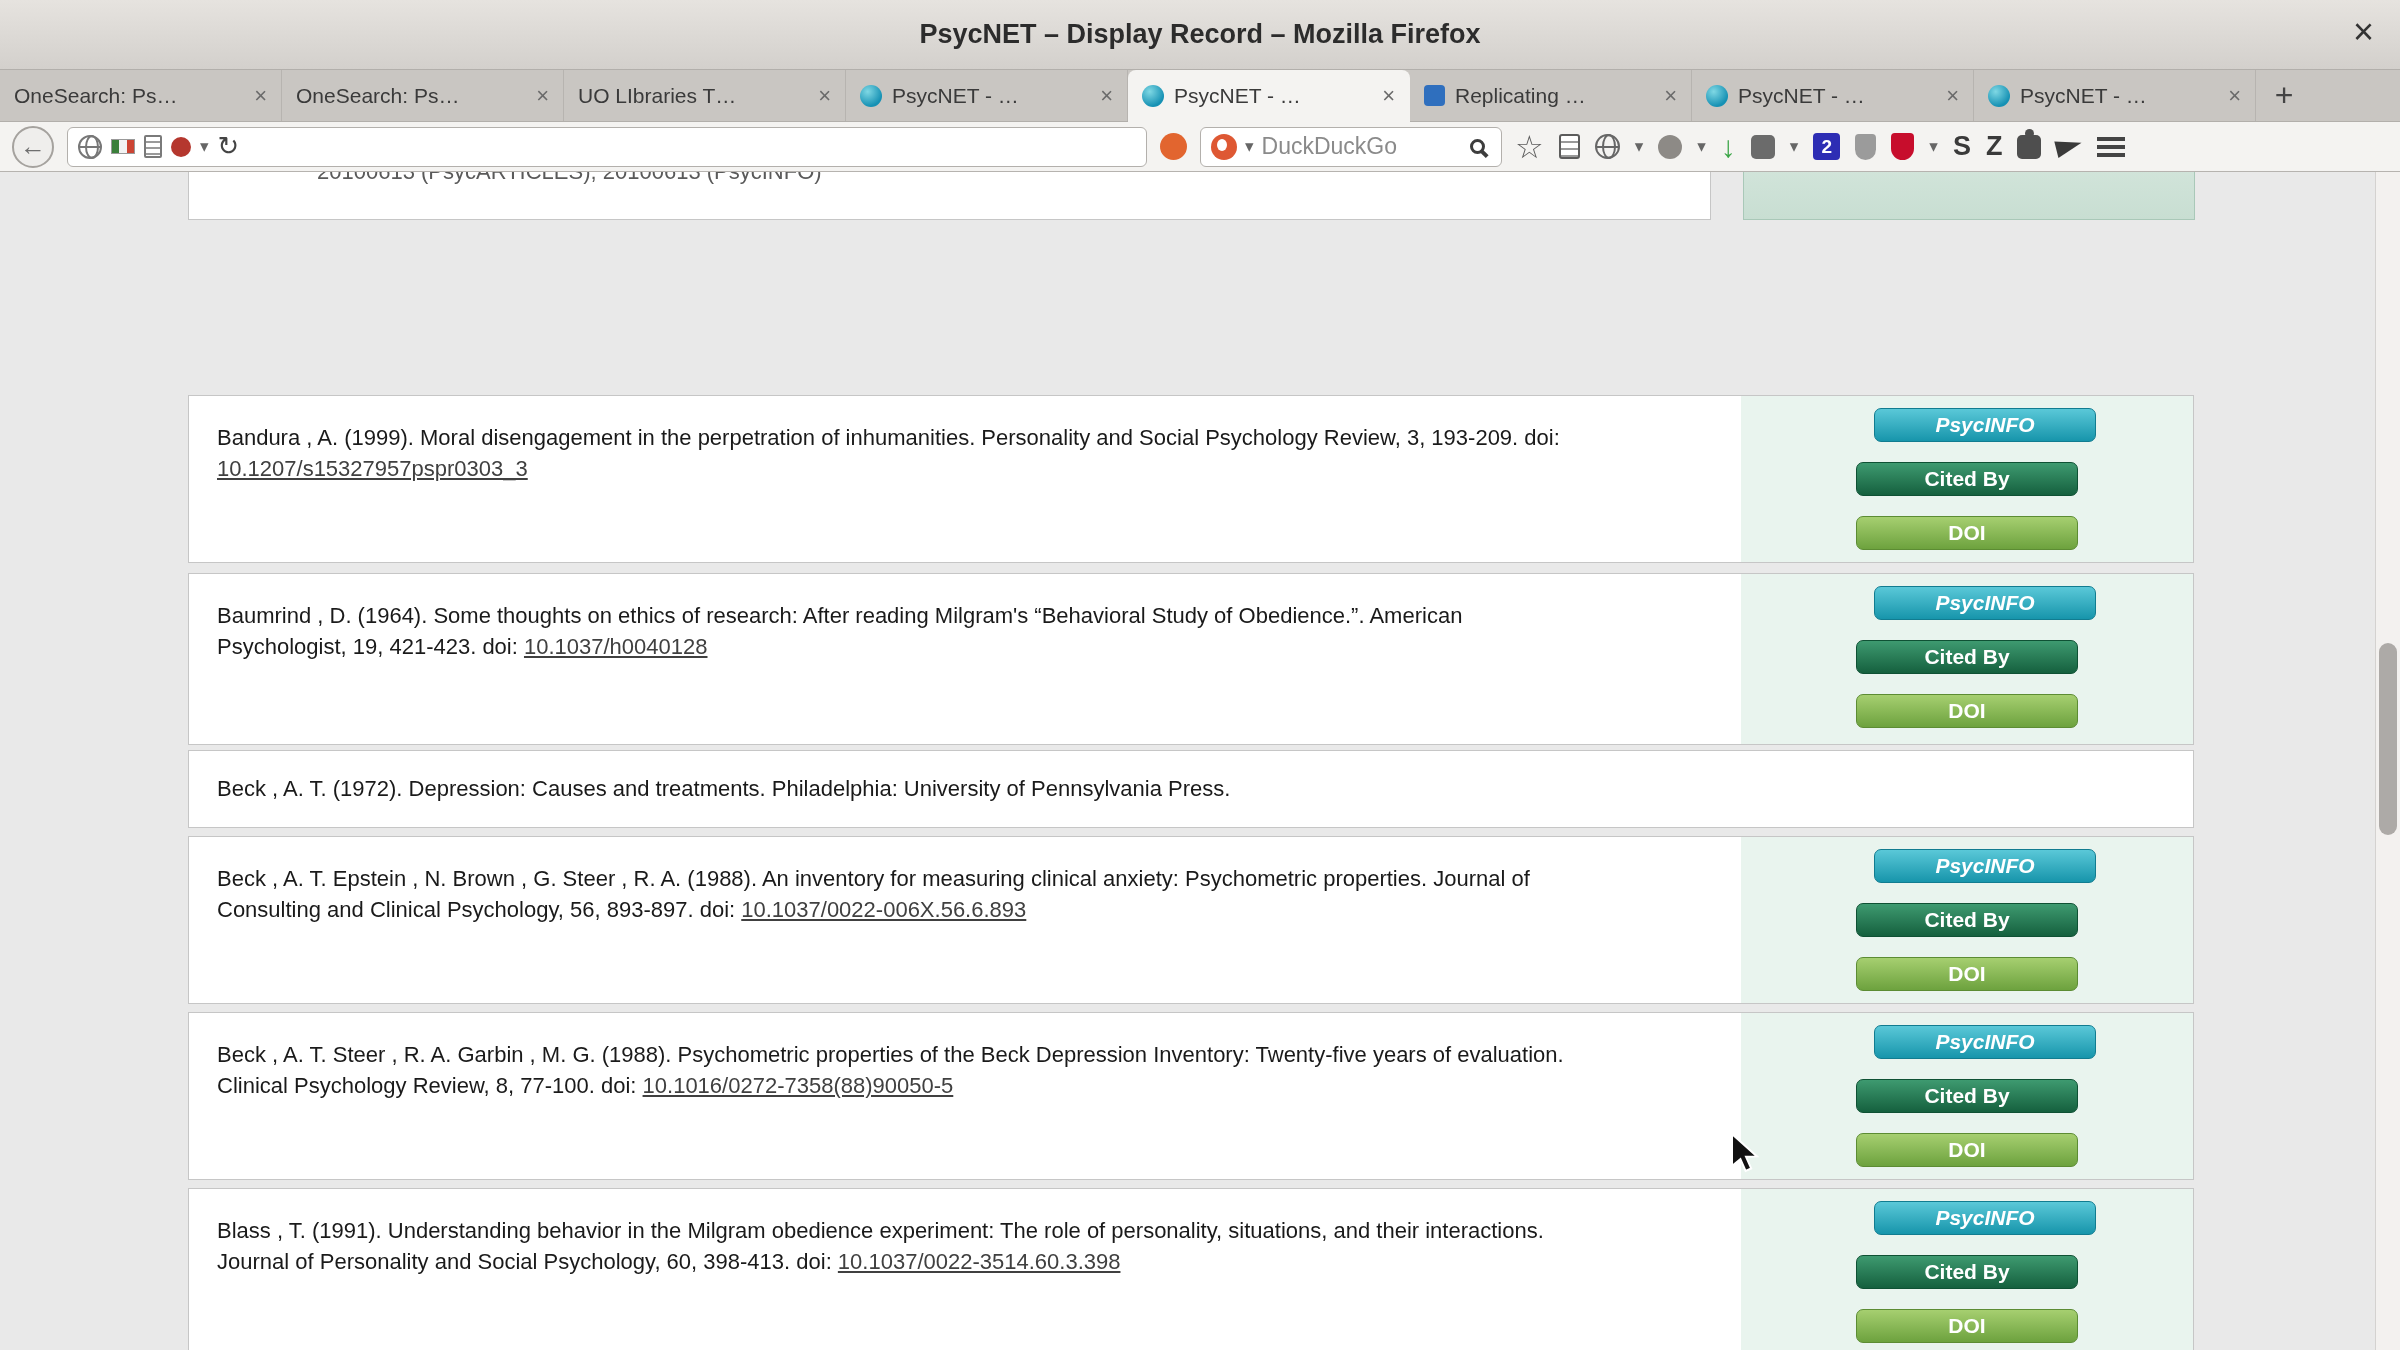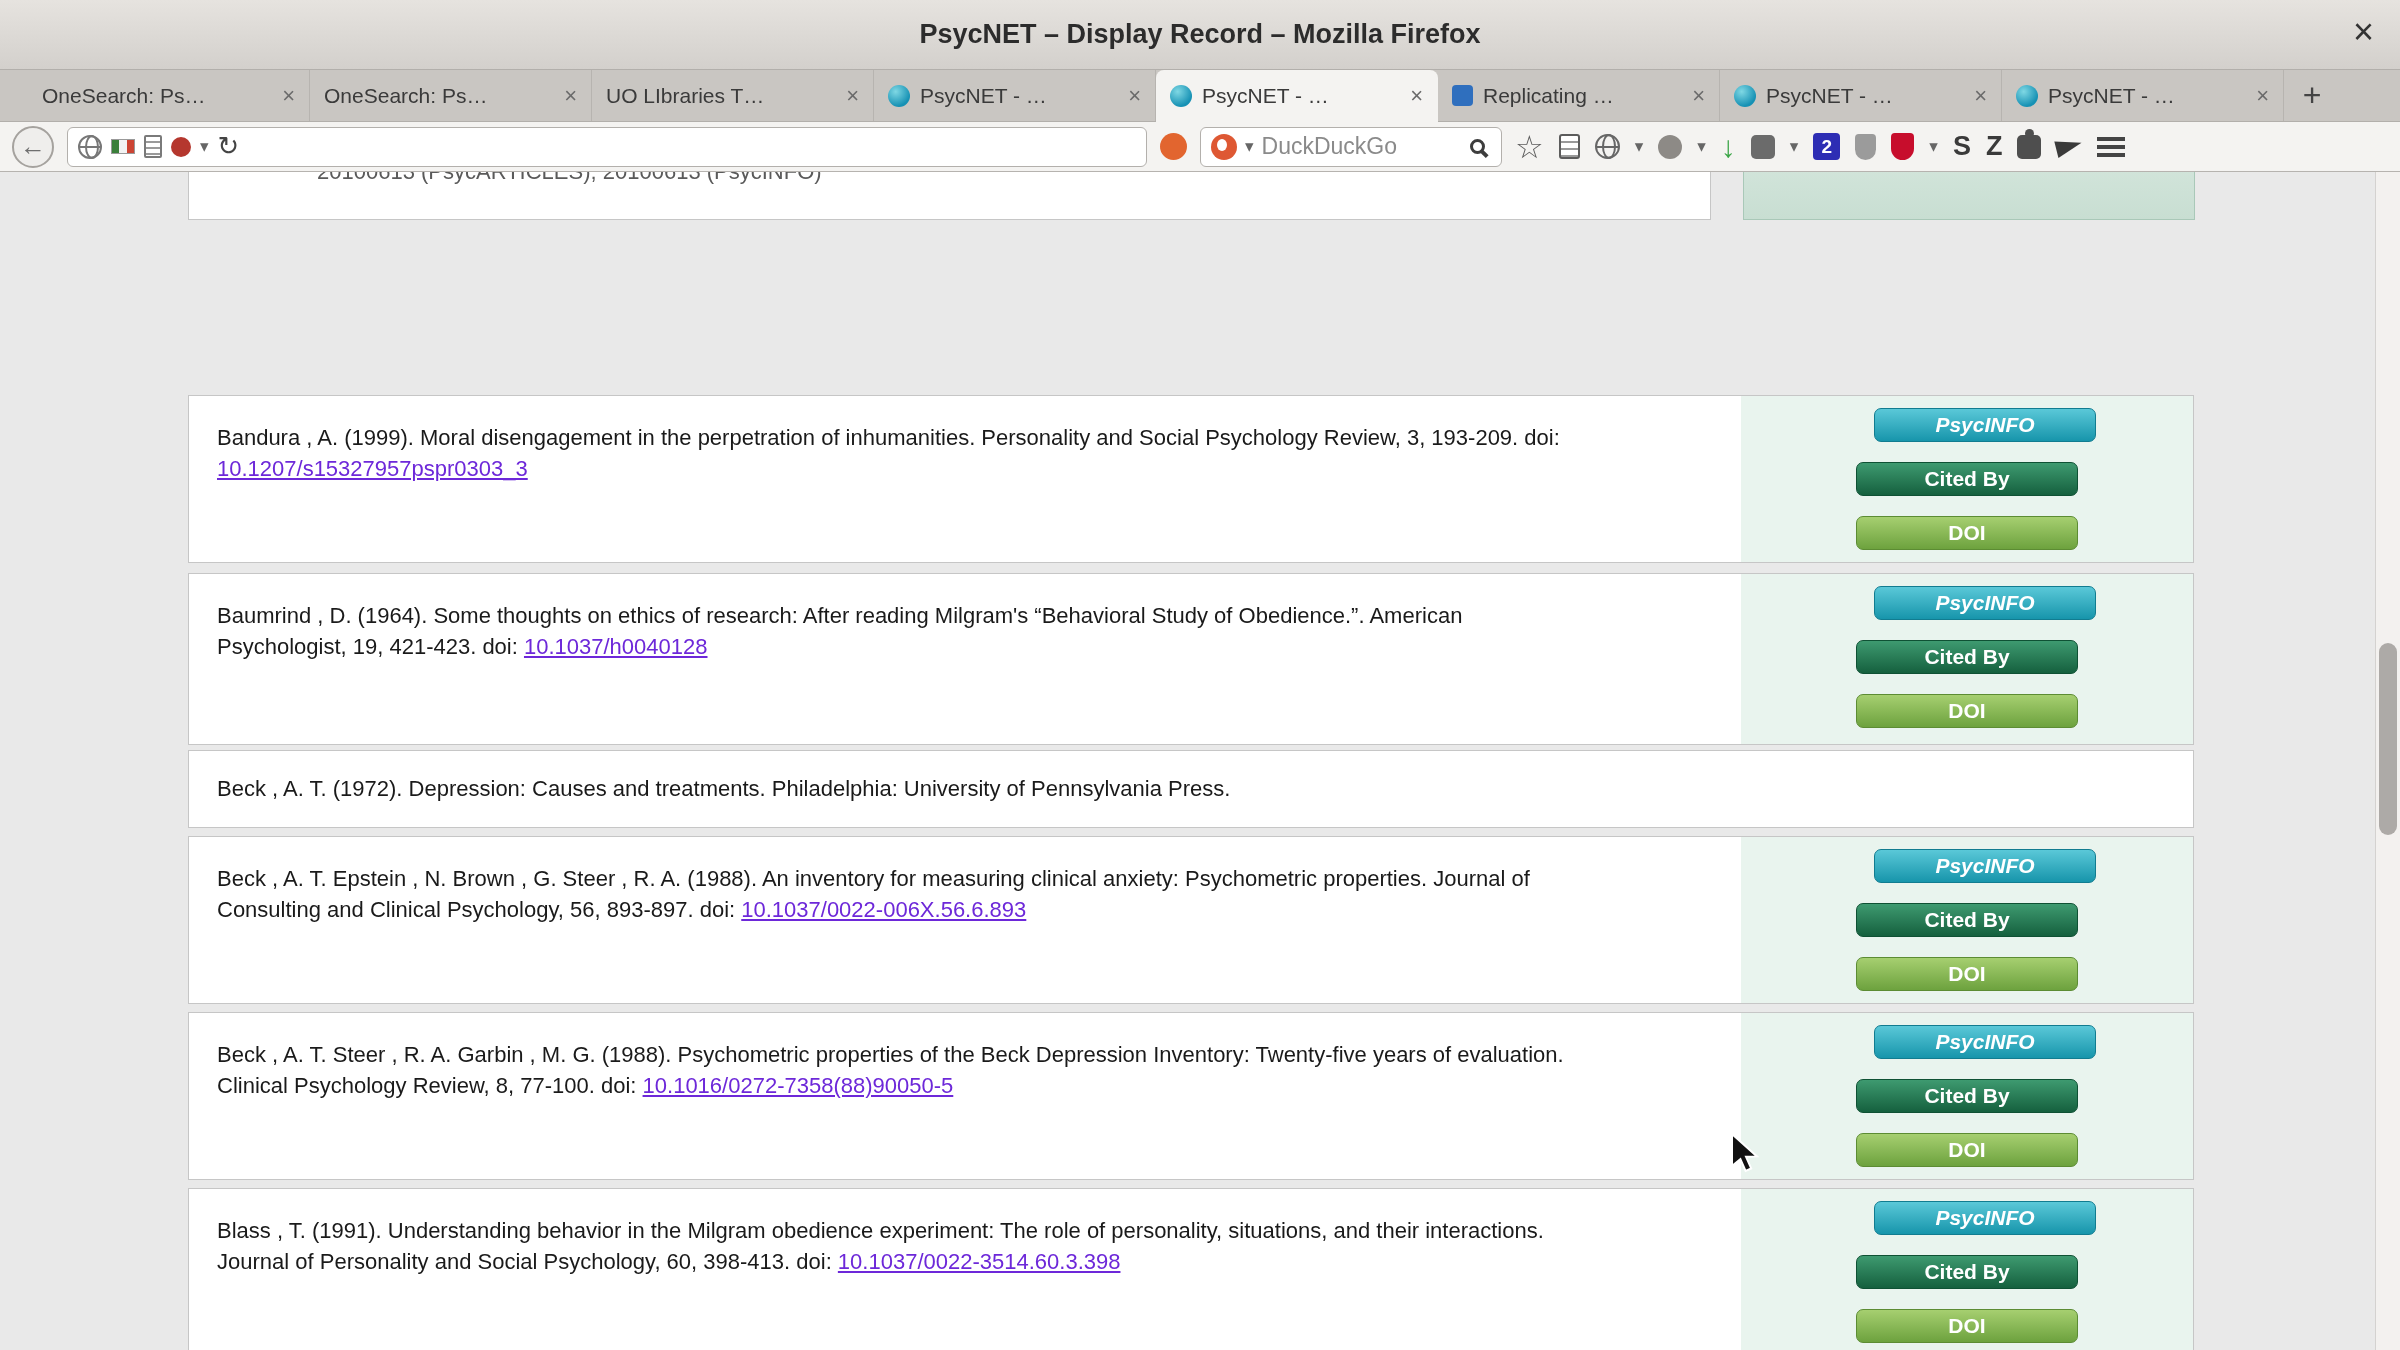--- a/index.html
+++ b/index.html
@@ -7,21 +7,21 @@
   body { font-family:"Liberation Sans","DejaVu Sans",sans-serif; background:#e9e9e9; }
   .window { position:relative; width:2400px; height:1350px; }
 
   
   .titlebar { height:70px; background:linear-gradient(#e6e3df,#d3d0cc); border-bottom:1px solid #b2afab;
     display:flex; align-items:center; justify-content:center; position:relative; }
   .titlebar .title { font-size:27px; font-weight:bold; color:#2c2c2c; }
   .titlebar .close { position:absolute; right:26px; top:14px; font-size:36px; color:#333; line-height:1; cursor:default; }
 
   
-  .tabstrip { height:52px; background:#c9c6c2; border-bottom:1px solid #b2afab; display:flex; align-items:stretch; padding-left:28px; }
+  .tabstrip { height:52px; background:#c9c6c2; border-bottom:1px solid #b2afab; display:flex; align-items:stretch; }
   .tab { width:282px; display:flex; align-items:center; gap:10px; padding:0 14px; border-right:1px solid #b7b4b0;
     font-size:21px; color:#3a3a3a; position:relative; }
   .tab .label { flex:1; white-space:nowrap; overflow:hidden; }
   .tab .close-x { color:#6a6a6a; font-size:22px; }
   .tab.active { background:#f4f3f1; border-radius:8px 8px 0 0; margin-bottom:-1px; z-index:2; border-right-color:transparent; }
   .favicon-psycnet { width:22px; height:22px; border-radius:50%; flex:0 0 22px;
     background:radial-gradient(circle at 35% 30%, #7fd8e4, #1691b4 70%); }
   .favicon-doc { width:21px; height:21px; border-radius:4px; flex:0 0 21px; background:#2f6fbe;
     display:flex; align-items:center; justify-content:center; color:#fff; font-size:14px; font-weight:bold; }
   .newtab { width:56px; display:flex; align-items:center; justify-content:center; font-size:32px; color:#444; }
@@ -85,21 +85,21 @@
   .cutoff-text { position:absolute; left:128px; top:48px; font-size:22px; color:#5a5a5a; white-space:nowrap; }
   .cutoff-right { position:absolute; left:1743px; width:452px; top:-62px; height:110px;
     background:linear-gradient(#dcebe3,#c8ded2); border:1px solid #a9c8b8; }
   .header-box { left:188px; width:2006px; top:98px; height:110px; padding:24px 0 0 28px; }
   .header-title { font-size:24px; font-weight:bold; color:#1a1a1a; }
   .header-sub { font-size:22px; color:#222; margin-top:9px; }
 
   .ref-row { position:absolute; left:188px; width:2006px; background:#fff; border:1px solid #c6c6c6; display:flex; }
   .ref-text { flex:1; padding:26px 40px 0 28px; font-size:22px; line-height:31px; color:#1a1a1a; }
   .ref-text .inner { display:block; max-width:1370px; }
-  .ref-text a { color:#6d28d9; text-decoration:underline; }
+  .ref-text a { color:#404040; text-decoration:underline; }
   .ref-actions { width:452px; background:#e9f4ee; display:flex; flex-direction:column; align-items:center;
     padding-top:12px; gap:20px; }
   .btn { width:222px; height:34px; border-radius:7px; display:flex; align-items:center; justify-content:center;
     color:#fff; font-weight:bold; font-size:21px; cursor:default; }
   .btn-psycinfo { background:linear-gradient(#5ac8d8,#1795ab); border:1px solid #117c90; font-style:italic;margin-left:36px; }
   .btn-citedby  { background:linear-gradient(#3e9a70,#15603e); border:1px solid #0f5134; }
   .btn-doi      { background:linear-gradient(#a6cf70,#6da23e); border:1px solid #5c8c33; }
 
   .row-1 { top:223px;  height:168px; }
   .row-2 { top:401px;  height:172px; }

